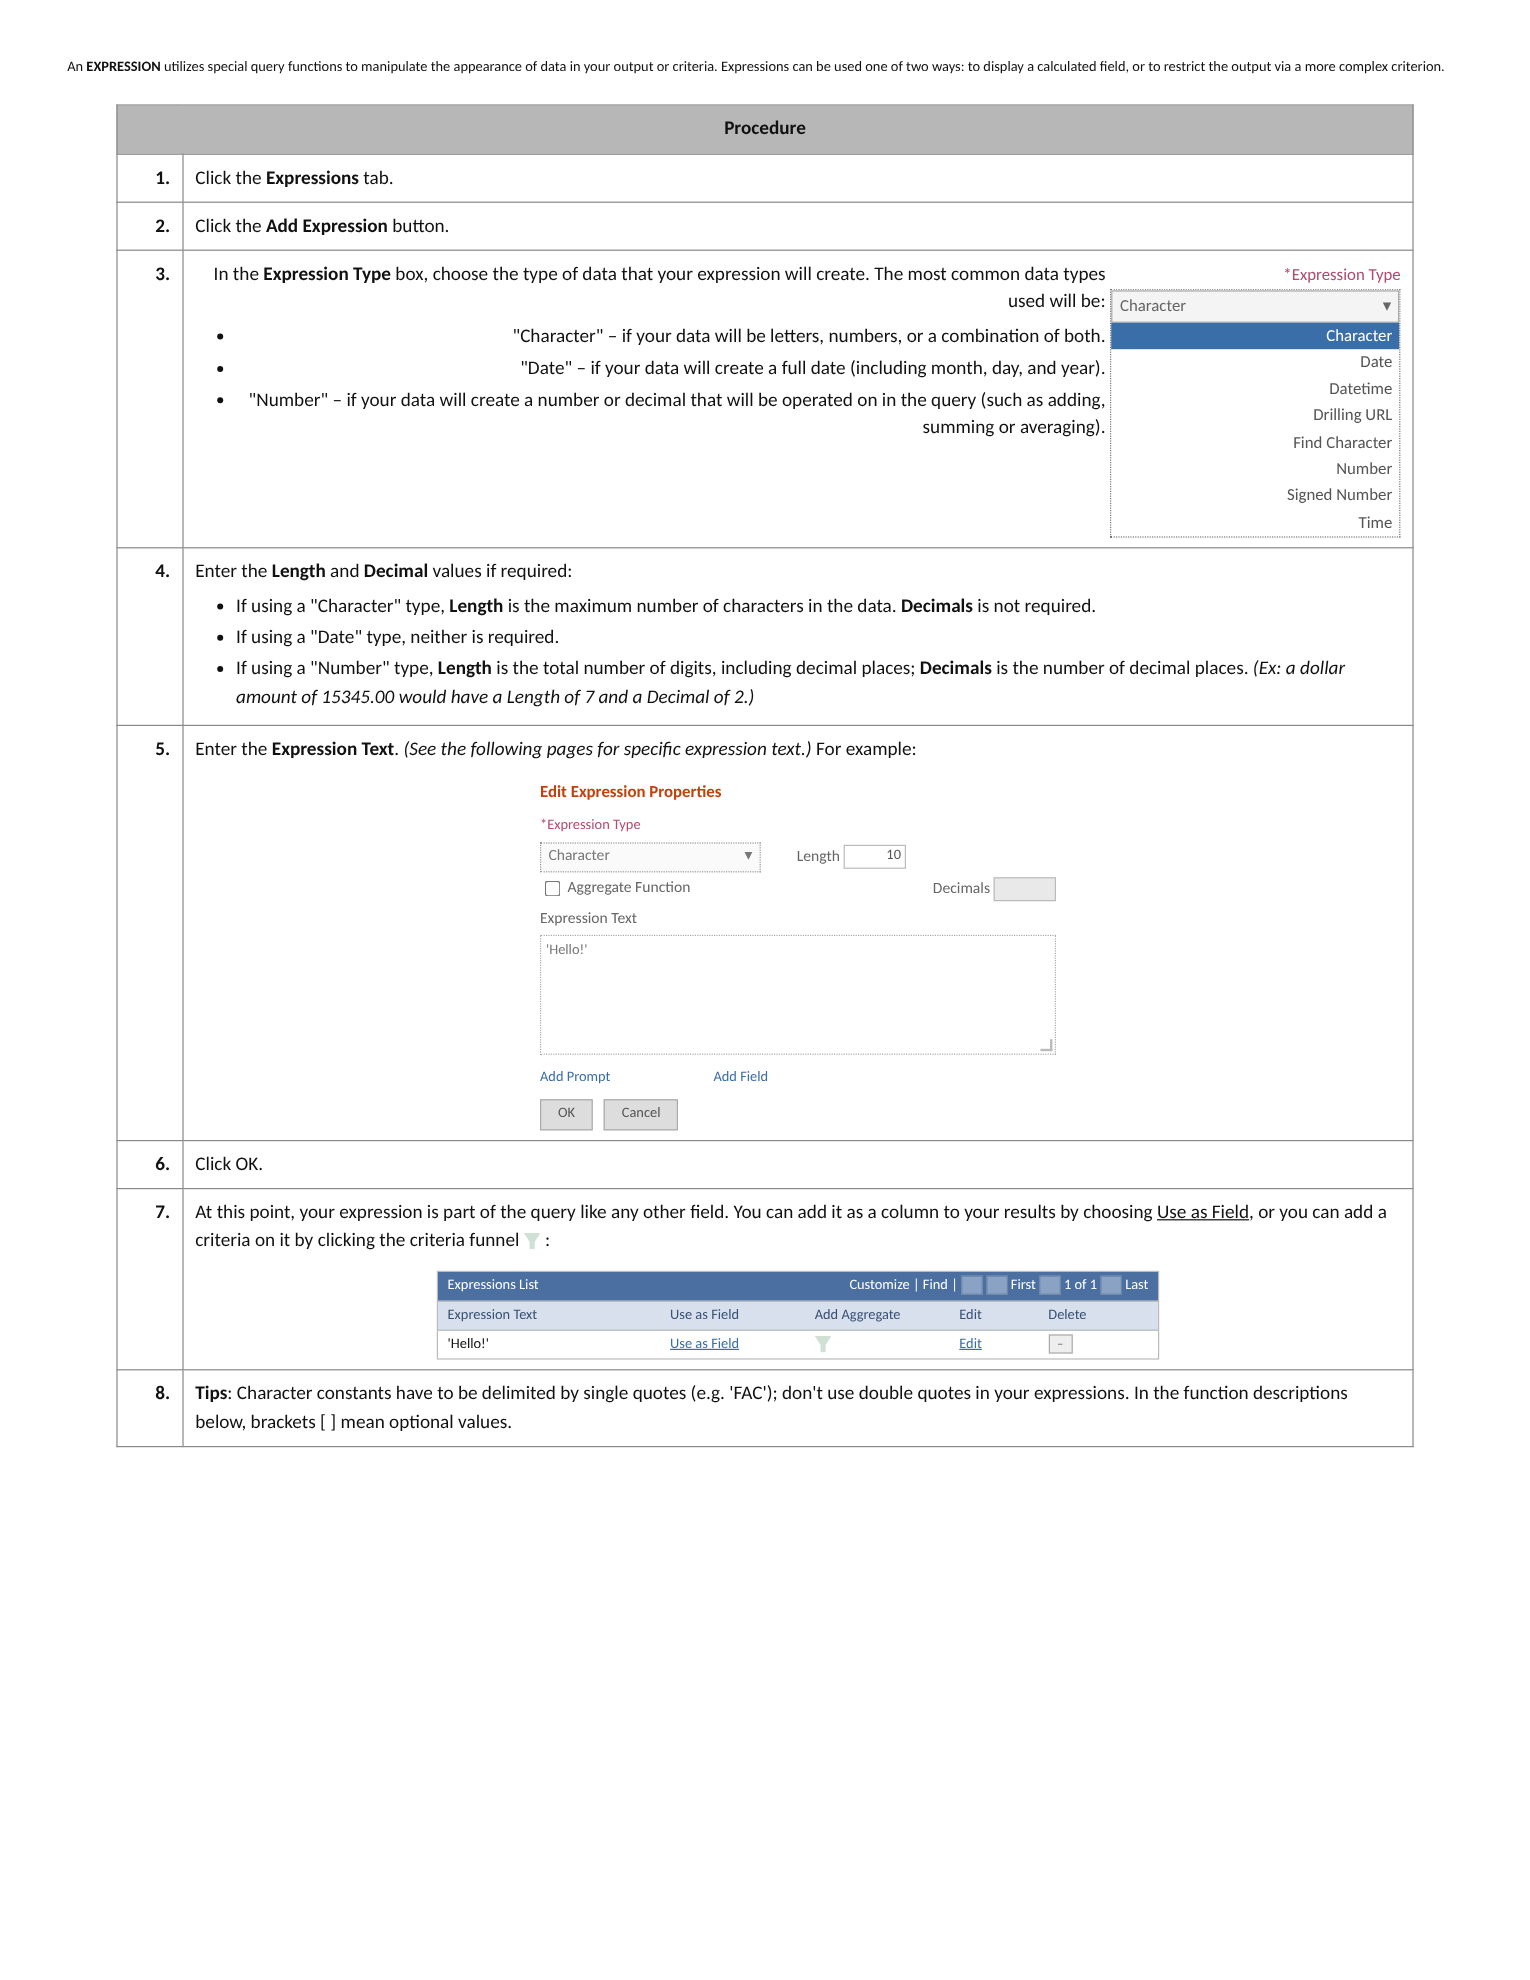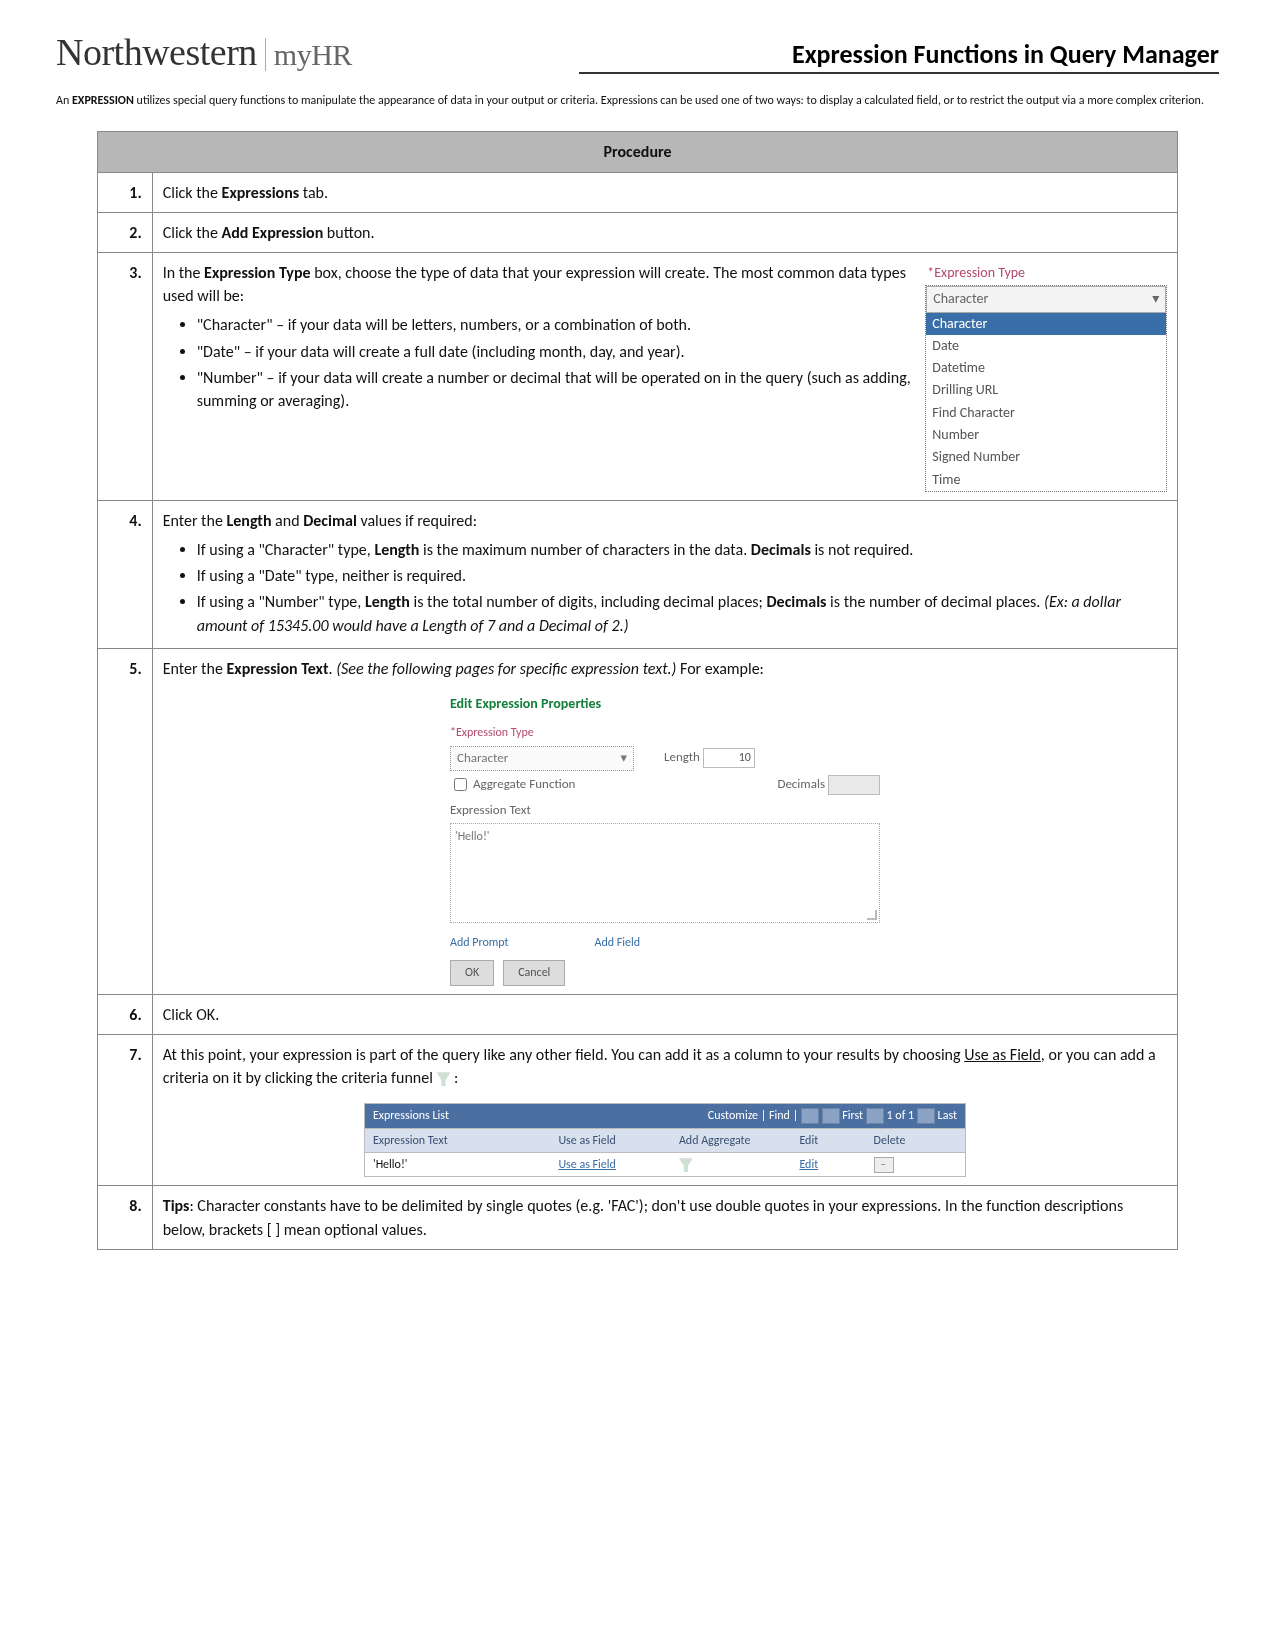--- a/index.html
+++ b/index.html
@@ -71,21 +71,22 @@
     font-weight:700;
     white-space:nowrap;
   }
   ul.bul{
     margin:6px 0 2px 0;
     padding-left:34px;
   }
   ul.bul li{margin:3px 0;}
   .step3{
     display:flex;
-    gap:14px;
+    gap:4px;
+    text-align:right;
   }
   .step3-left{flex:1;}
   .dd{
     border:1px dotted #777;
     width:240px;
     font-size:14px;
     color:#555;
   }
   .dd-label{
     color:#b24b6e;
@@ -112,21 +113,21 @@
   }
   .edit-panel{
     margin:14px auto 0 auto;
     width:430px;
     font-size:13px;
     color:#666;
   }
   .edit-panel h4{
     margin:0 0 10px 0;
     font-size:14px;
-    color:#15803d;
+    color:#c2410c;
     font-weight:600;
   }
   .etype{
     border:1px dotted #999;
     background:#fafafa;
     padding:2px 6px;
     width:170px;
     display:inline-flex;
     justify-content:space-between;
     align-items:center;
@@ -225,26 +226,20 @@
     clip-path:polygon(0 0,100% 0,65% 55%,65% 100%,35% 100%,35% 55%);
     vertical-align:middle;
   }
   b{font-weight:700;}
   i{font-style:italic;}
 </style>
 </head>
 <body>
 
 <div class="page">
-  <div class="head-row">
-    <div class="brand">
-      <span>Northwestern</span><span class="thin">myHR</span>
-    </div>
-    <div class="title-right">Expression Functions in Query Manager</div>
-  </div>
 
   <p class="intro">
     <span>An </span><b>EXPRESSION</b><span> utilizes special query functions to manipulate the appearance of data in your output or criteria. Expressions can be used one of two ways: to display a calculated field, or to restrict the output via a more complex criterion.</span>
   </p>
 
   <table class="proc-table">
     <tbody>
         <tr class="proc-header">
           <td colspan="2">Procedure</td>
         </tr>

